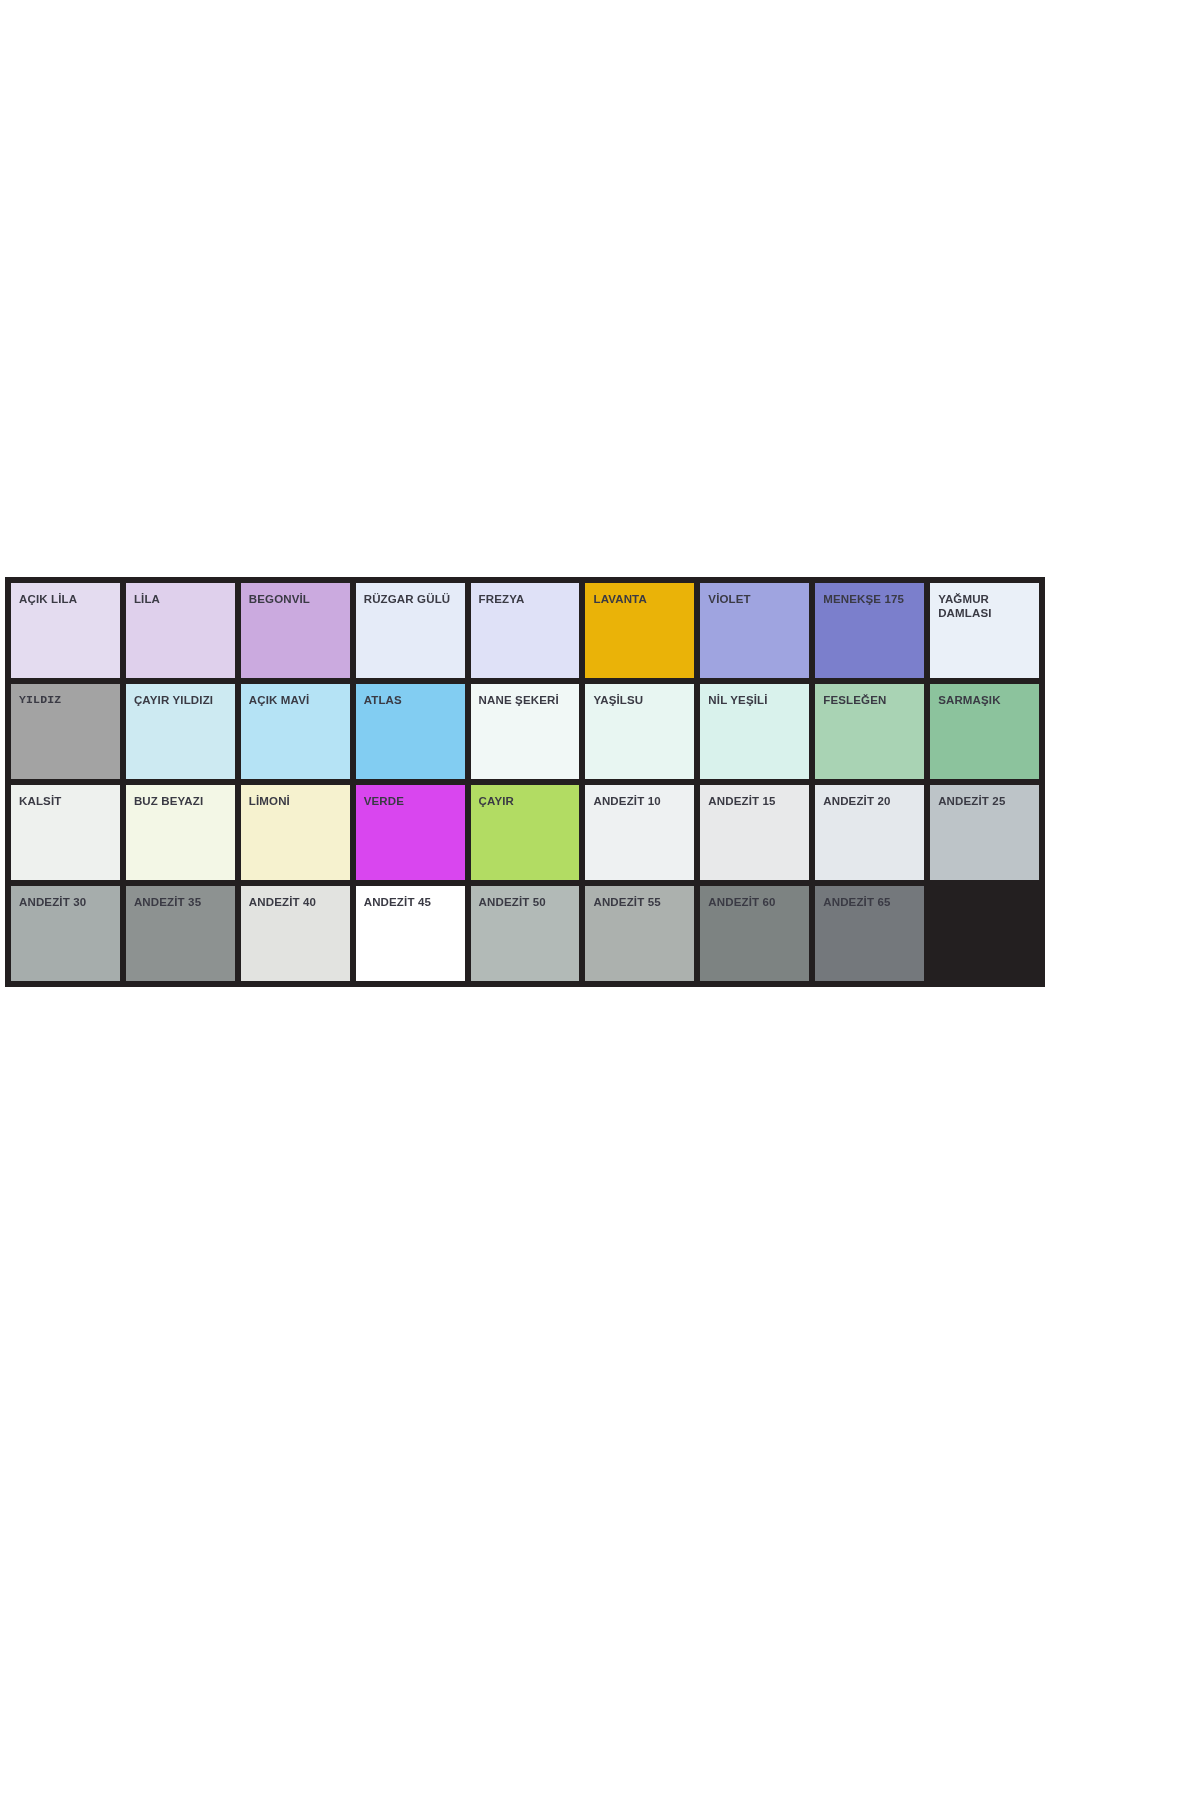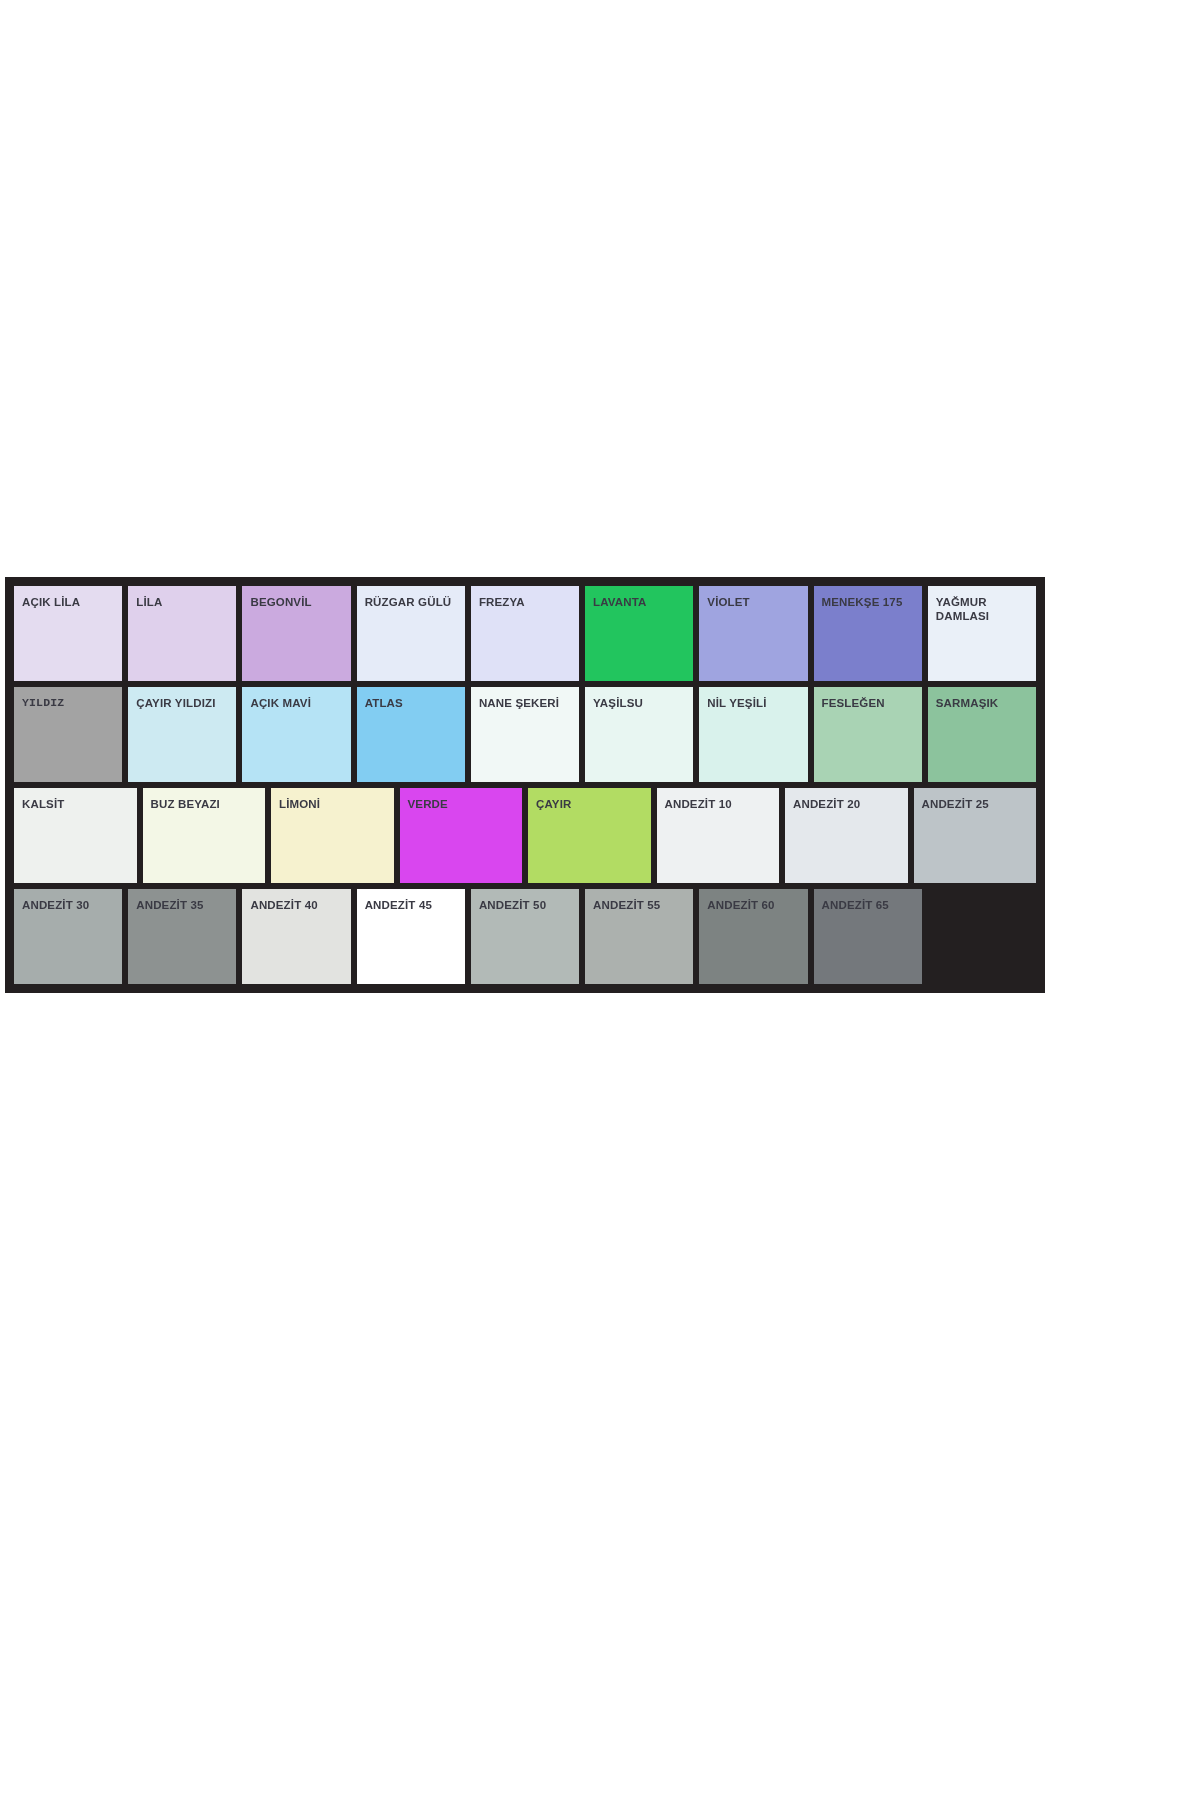--- a/index.html
+++ b/index.html
@@ -25,21 +25,21 @@
     height: 1800px;
     background: #ffffff;
   }
 
   #palette-chart {
     position: absolute;
     left: 5px;
     top: 577px;
     width: 1040px;
     background: #231f20;
-    border: 6px solid #6d28d9;
+    border: 3px solid #6d28d9;
     box-sizing: border-box;
     padding: 0;
   }
 
   .palette-row {
     display: flex;
     width: 100%;
     box-sizing: border-box;
   }
 
@@ -82,21 +82,21 @@
         </div>
         <div class="swatch" style="background-color: rgb(203, 170, 223);">
           <span class="swatch-label">BEGONVİL</span>
         </div>
         <div class="swatch" style="background-color: rgb(229, 235, 248);">
           <span class="swatch-label">RÜZGAR GÜLÜ</span>
         </div>
         <div class="swatch" style="background-color: rgb(223, 225, 247);">
           <span class="swatch-label">FREZYA</span>
         </div>
-        <div class="swatch" style="background-color: #22c55e;">
+        <div class="swatch" style="background-color: #eab308;">
           <span class="swatch-label">LAVANTA</span>
         </div>
         <div class="swatch" style="background-color: rgb(159, 164, 224);">
           <span class="swatch-label">VİOLET</span>
         </div>
         <div class="swatch" style="background-color: rgb(123, 127, 204);">
           <span class="swatch-label">MENEKŞE 175</span>
         </div>
         <div class="swatch" style="background-color: rgb(234, 240, 248);">
           <span class="swatch-label">YAĞMUR
@@ -144,20 +144,23 @@
         </div>
         <div class="swatch" style="background-color: #d946ef;">
           <span class="swatch-label">VERDE</span>
         </div>
         <div class="swatch" style="background-color: rgb(178, 220, 99);">
           <span class="swatch-label">ÇAYIR</span>
         </div>
         <div class="swatch" style="background-color: rgb(238, 241, 242);">
           <span class="swatch-label">ANDEZİT 10</span>
         </div>
+        <div class="swatch" style="background-color: rgb(232, 233, 234);">
+          <span class="swatch-label">ANDEZİT 15</span>
+        </div>
         <div class="swatch" style="background-color: rgb(228, 232, 236);">
           <span class="swatch-label">ANDEZİT 20</span>
         </div>
         <div class="swatch" style="background-color: rgb(189, 196, 200);">
           <span class="swatch-label">ANDEZİT 25</span>
         </div>
       </div>
       <div class="palette-row">
         <div class="swatch" style="background-color: rgb(166, 173, 172);">
           <span class="swatch-label">ANDEZİT 30</span>

